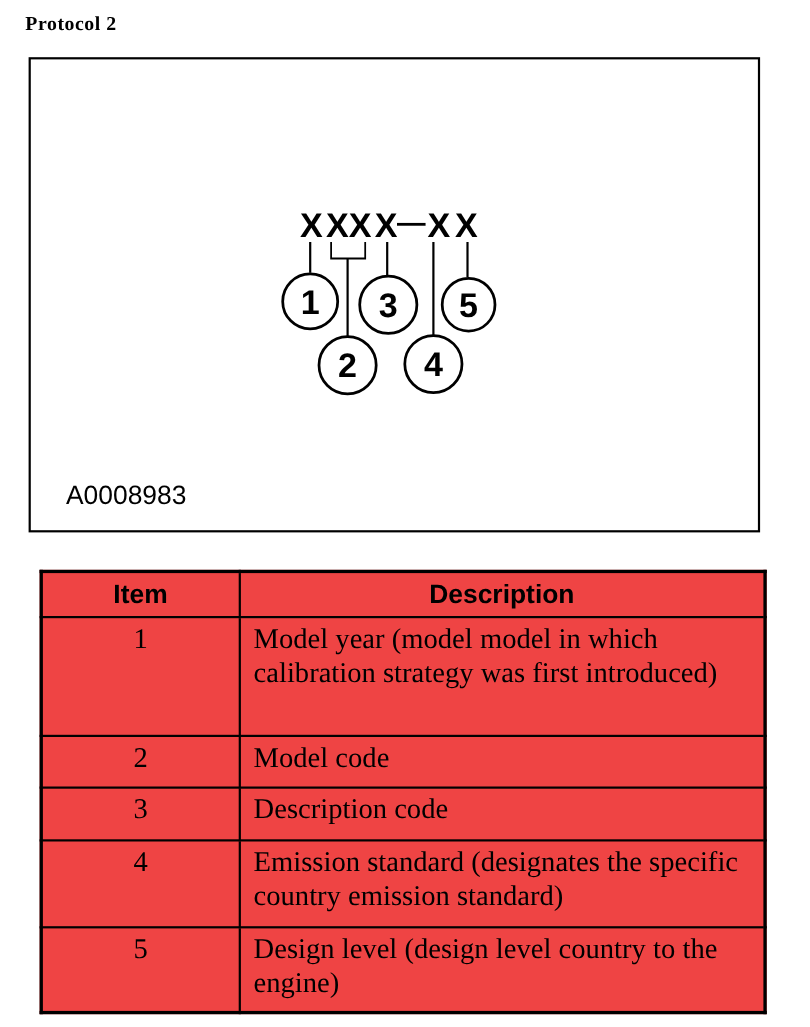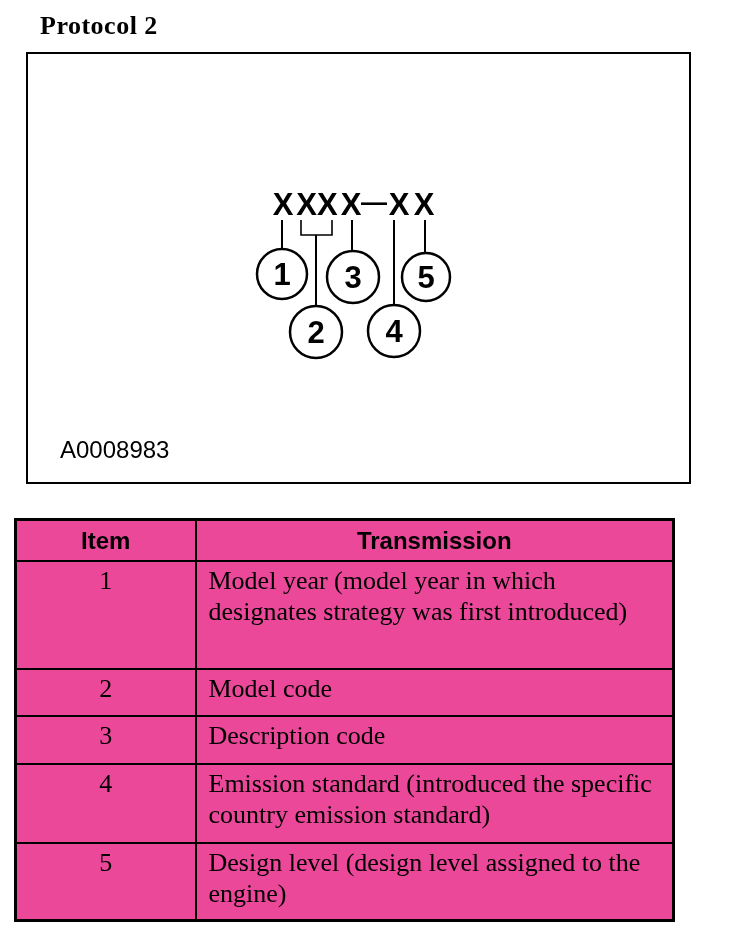--- a/index.html
+++ b/index.html
@@ -11,24 +11,24 @@
   .page {
     position: relative;
     width: 736px;
     height: 934px;
     background: #ffffff;
     font-family: "Liberation Serif", serif;
     overflow: hidden;
   }
   .page-title {
     position: absolute;
-    left: 40px;
+    left: 23px;
     top: 11px;
     font-family: "Liberation Serif", serif;
-    font-size: 26px;
+    font-size: 18px;
     font-weight: bold;
     letter-spacing: 0.5px;
     white-space: nowrap;
   }
   .figure-box {
     position: absolute;
     left: 26px;
     top: 52px;
     width: 661px;
     height: 428px;
@@ -53,24 +53,24 @@
     font-size: 31px;
     font-weight: bold;
   }
   .figure-code {
     font-family: "Liberation Sans", sans-serif;
     font-size: 24px;
     font-weight: normal;
   }
   .desc-table {
     position: absolute;
-    left: 14px;
+    left: 36px;
     top: 518px;
     border-collapse: collapse;
-    background: #ec4899;
+    background: #ef4444;
     table-layout: fixed;
   }
   .desc-table th, .desc-table td {
     border: 2px solid #000000;
     margin: 0;
   }
   .desc-table {
     border: 3px solid #000000;
   }
   .col-item  { width: 180px; }
@@ -161,38 +161,38 @@
   </div>
 
   <table class="desc-table">
     <colgroup>
       <col class="col-item">
       <col class="col-desc">
     </colgroup>
     <tbody>
       <tr>
         <th>Item</th>
-        <th>Transmission</th>
+        <th>Description</th>
       </tr>
       <tr class="row-1">
         <td class="item-cell">1</td>
-        <td class="desc-cell">Model year (model year in which designates strategy was first introduced)</td>
+        <td class="desc-cell">Model year (model model in which calibration strategy was first introduced)</td>
       </tr>
       <tr class="row-2">
         <td class="item-cell">2</td>
         <td class="desc-cell">Model code</td>
       </tr>
       <tr class="row-3">
         <td class="item-cell">3</td>
         <td class="desc-cell">Description code</td>
       </tr>
       <tr class="row-4">
         <td class="item-cell">4</td>
-        <td class="desc-cell">Emission standard (introduced the specific country emission standard)</td>
+        <td class="desc-cell">Emission standard (designates the specific country emission standard)</td>
       </tr>
       <tr class="row-5">
         <td class="item-cell">5</td>
-        <td class="desc-cell">Design level (design level assigned to the engine)</td>
+        <td class="desc-cell">Design level (design level country to the engine)</td>
       </tr>
     </tbody>
   </table>
 
 </div>
 
 </body></html>

